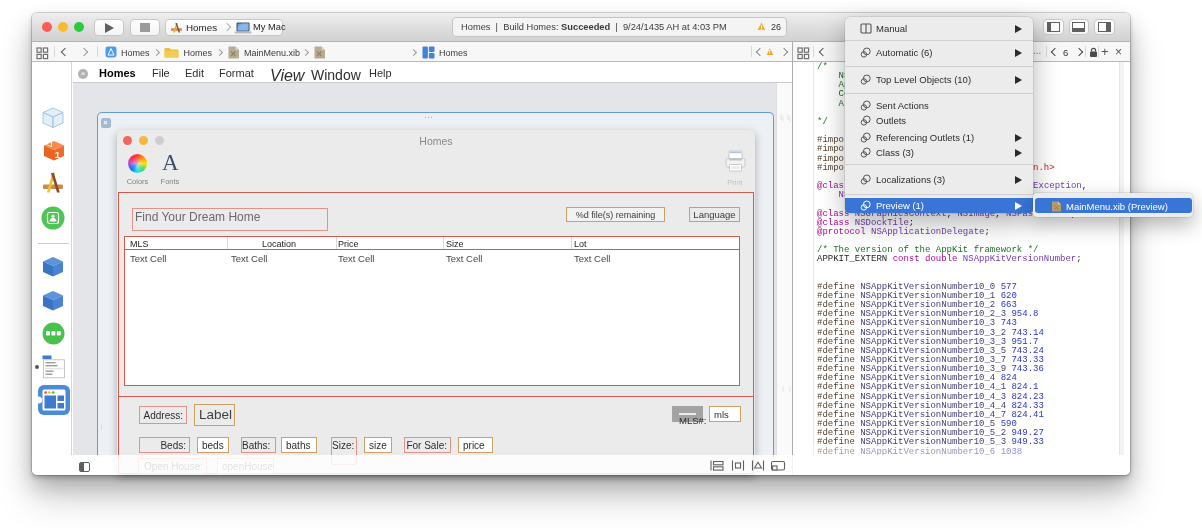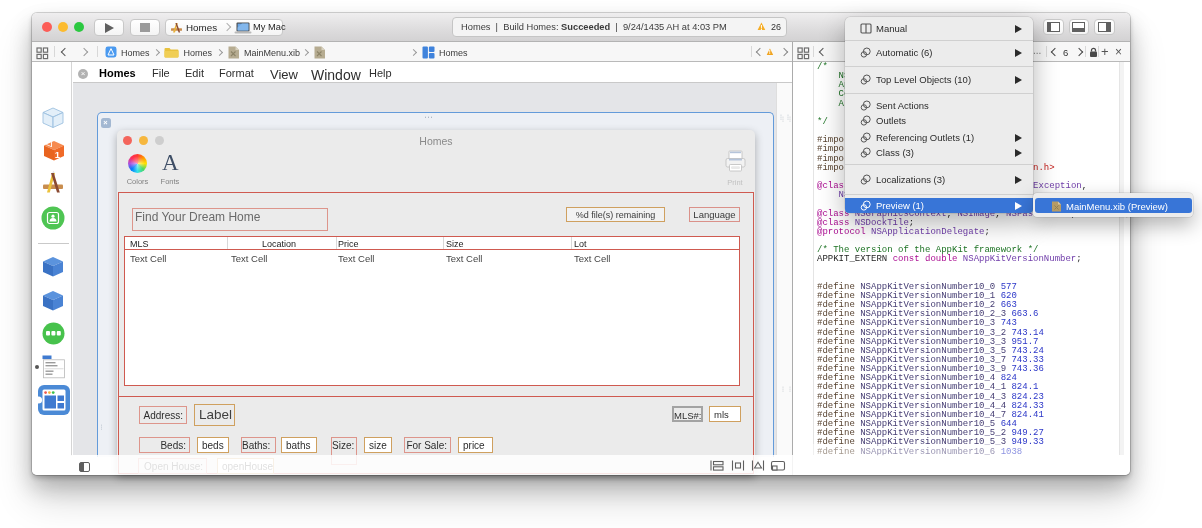--- a/index.html
+++ b/index.html
@@ -223,21 +223,21 @@
   <rect x="24.5" y="19" width="6.5" height="5.5" fill="#3f7ad0"></rect>
   <circle cx="5.5" cy="16" r="3.6" fill="#fff"></circle>
 </svg>
 
 <div class="ab" style="left:73px;top:61.5px;width:718.5px;height:21.5px;background:#fff;border-bottom:1px solid #c9c9c9;"></div>
 <div class="ab" style="left:78px;top:68.5px;width:10px;height:10px;border-radius:50%;background:#b2b2b2;color:#fff;font-size:8px;line-height:10px;text-align:center;">×</div>
 <div class="ab" style="left:99px;top:67px;font-size:11px;color:#000;font-weight:bold;">Homes</div>
 <div class="ab" style="left:152px;top:67px;font-size:11px;color:#2e2e2e;">File</div>
 <div class="ab" style="left:185px;top:67px;font-size:11px;color:#2e2e2e;">Edit</div>
 <div class="ab" style="left:219px;top:67px;font-size:11px;color:#2e2e2e;">Format</div>
-<div class="ab" style="left:270px;top:67px;font-size:13px;color:#2e2e2e;">View</div>
+<div class="ab" style="left:270px;top:67px;font-size:16px;color:#2e2e2e;font-style:italic;">View</div>
 <div class="ab" style="left:311px;top:67px;font-size:14px;color:#2e2e2e;">Window</div>
 <div class="ab" style="left:369px;top:67px;font-size:11px;color:#2e2e2e;">Help</div>
 <div class="ab" style="left:73px;top:83px;width:703px;height:372px;background:#e4e5e8;"></div>
 <div class="ab" style="left:776px;top:83px;width:15.5px;height:372px;background:#fafafa;border-left:1px solid #dedede;"></div>
 <div class="ab" style="left:780px;top:117px;width:8px;height:9px;color:#a0a8b2;font-size:6px;line-height:4px;letter-spacing:1px;">⋮⋮</div>
 <div class="ab" style="left:780px;top:387px;width:8px;height:9px;color:#a0a8b2;font-size:6px;line-height:4px;letter-spacing:1px;">⋮⋮</div>
 
 <div class="ab" style="left:97px;top:112px;width:677px;height:345px;border:1.5px solid #639bda;border-bottom:none;border-radius:5px 5px 0 0;background:#edf0f5;"></div>
 <div class="ab" style="left:100.5px;top:118px;width:10px;height:9.5px;background:#a3b8d2;border-radius:2.5px;color:#fff;font-size:7.5px;line-height:9px;text-align:center;font-weight:bold;">×</div>
 <div class="ab" style="left:424px;top:112px;width:18px;color:#94a1b1;font-size:9px;letter-spacing:1px;">⋯</div>
@@ -283,21 +283,21 @@
 <div class="ab" style="left:446px;top:239px;font-size:9px;color:#1c1c1c;">Size</div>
 <div class="ab" style="left:574px;top:239px;font-size:9px;color:#1c1c1c;">Lot</div>
 <div class="ab" style="left:130px;top:252.5px;font-size:9.5px;color:#454545;">Text Cell</div>
 <div class="ab" style="left:231px;top:252.5px;font-size:9.5px;color:#454545;">Text Cell</div>
 <div class="ab" style="left:338px;top:252.5px;font-size:9.5px;color:#454545;">Text Cell</div>
 <div class="ab" style="left:446px;top:252.5px;font-size:9.5px;color:#454545;">Text Cell</div>
 <div class="ab" style="left:574px;top:252.5px;font-size:9.5px;color:#454545;">Text Cell</div>
 
 <div class="ab" style="left:139px;top:406px;width:48px;height:18px;border:1px solid #dd958b;font-size:10px;color:#2e2e2e;text-align:right;line-height:17px;padding-right:3px;">Address:</div>
 <div class="ab" style="left:194px;top:404px;width:41px;height:22px;border:1px solid #cfa05f;font-size:13.5px;color:#3f3f3f;line-height:20px;padding-left:4px;">Label</div>
-<div class="ab" style="left:672px;top:406px;width:31px;height:16px;border:2px solid #a3a3a3;font-size:9.5px;color:#2e2e2e;text-align:right;line-height:15px;padding-right:2px;">MLS#:</div>
+<div class="ab" style="left:672px;top:406px;width:31px;height:16px;border:7px solid #a3a3a3;font-size:9.5px;color:#2e2e2e;text-align:right;line-height:15px;padding-right:2px;">MLS#:</div>
 <div class="ab" style="left:709px;top:406px;width:32px;height:16px;border:1px solid #cfa05f;background:#fff;font-size:9.5px;color:#2e2e2e;line-height:15px;padding-left:4px;">mls</div>
 
 <div class="ab" style="left:139px;top:437px;width:51px;height:16px;border:1px solid #dd958b;font-size:10px;color:#2e2e2e;text-align:right;line-height:15px;padding-right:3px;">Beds:</div>
 <div class="ab" style="left:197px;top:437px;width:32px;height:16px;border:1px solid #cfa05f;background:#fff;font-size:10px;color:#2e2e2e;line-height:15px;padding-left:4px;">beds</div>
 <div class="ab" style="left:241px;top:437px;width:35px;height:16px;border:1px solid #dd958b;font-size:10px;color:#2e2e2e;text-align:right;line-height:15px;padding-right:9px;">Baths:</div>
 <div class="ab" style="left:281px;top:437px;width:36px;height:16px;border:1px solid #cfa05f;background:#fff;font-size:10px;color:#2e2e2e;line-height:15px;padding-left:4px;">baths</div>
 <div class="ab" style="left:331px;top:437px;width:26px;height:28px;border:1px solid #dd958b;font-size:10px;color:#2e2e2e;text-align:right;line-height:15px;padding-right:3px;">Size:</div>
 <div class="ab" style="left:364px;top:437px;width:28px;height:16px;border:1px solid #cfa05f;background:#fff;font-size:10px;color:#2e2e2e;line-height:15px;padding-left:4px;">size</div>
 <div class="ab" style="left:404px;top:437px;width:47px;height:16px;border:1px solid #dd958b;font-size:10px;color:#2e2e2e;text-align:right;line-height:15px;padding-right:3px;">For Sale:</div>
 <div class="ab" style="left:458px;top:437px;width:35px;height:16px;border:1px solid #cfa05f;background:#fff;font-size:10px;color:#2e2e2e;line-height:15px;padding-left:4px;">price</div>
@@ -327,33 +327,33 @@
 <span class="ck">@class</span> <span class="cc">NSDockTile</span>;
 <span class="ck">@protocol</span> <span class="cc">NSApplicationDelegate</span>;
 
 <span class="cg">/* The version of the AppKit framework */</span>
 APPKIT_EXTERN <span class="ck">const double</span> <span class="cc">NSAppKitVersionNumber</span>;
 
 
 <span class="cp">#define</span> <span class="cd">NSAppKitVersionNumber10_0</span> <span class="cn">577</span>
 <span class="cp">#define</span> <span class="cd">NSAppKitVersionNumber10_1</span> <span class="cn">620</span>
 <span class="cp">#define</span> <span class="cd">NSAppKitVersionNumber10_2</span> <span class="cn">663</span>
-<span class="cp">#define</span> <span class="cd">NSAppKitVersionNumber10_2_3</span> <span class="cn">663.6</span>
+<span class="cp">#define</span> <span class="cd">NSAppKitVersionNumber10_2_3</span> <span class="cn">954.8</span>
 <span class="cp">#define</span> <span class="cd">NSAppKitVersionNumber10_3</span> <span class="cn">743</span>
 <span class="cp">#define</span> <span class="cd">NSAppKitVersionNumber10_3_2</span> <span class="cn">743.14</span>
 <span class="cp">#define</span> <span class="cd">NSAppKitVersionNumber10_3_3</span> <span class="cn">951.7</span>
 <span class="cp">#define</span> <span class="cd">NSAppKitVersionNumber10_3_5</span> <span class="cn">743.24</span>
 <span class="cp">#define</span> <span class="cd">NSAppKitVersionNumber10_3_7</span> <span class="cn">743.33</span>
 <span class="cp">#define</span> <span class="cd">NSAppKitVersionNumber10_3_9</span> <span class="cn">743.36</span>
 <span class="cp">#define</span> <span class="cd">NSAppKitVersionNumber10_4</span> <span class="cn">824</span>
 <span class="cp">#define</span> <span class="cd">NSAppKitVersionNumber10_4_1</span> <span class="cn">824.1</span>
 <span class="cp">#define</span> <span class="cd">NSAppKitVersionNumber10_4_3</span> <span class="cn">824.23</span>
 <span class="cp">#define</span> <span class="cd">NSAppKitVersionNumber10_4_4</span> <span class="cn">824.33</span>
 <span class="cp">#define</span> <span class="cd">NSAppKitVersionNumber10_4_7</span> <span class="cn">824.41</span>
-<span class="cp">#define</span> <span class="cd">NSAppKitVersionNumber10_5</span> <span class="cn">644</span>
+<span class="cp">#define</span> <span class="cd">NSAppKitVersionNumber10_5</span> <span class="cn">590</span>
 <span class="cp">#define</span> <span class="cd">NSAppKitVersionNumber10_5_2</span> <span class="cn">949.27</span>
 <span class="cp">#define</span> <span class="cd">NSAppKitVersionNumber10_5_3</span> <span class="cn">949.33</span>
 <span class="cp">#define</span> <span class="cd">NSAppKitVersionNumber10_6</span> <span class="cn">1038</span></pre>
 <div class="ab" style="left:793px;top:444px;width:326px;height:11px;background:rgba(255,255,255,0.45);"></div>
 
 <div class="ab" style="left:32px;top:455px;width:1098px;height:20px;background:rgba(255,255,255,0.85);border-radius:0 0 5px 5px;"></div>
 <div class="ab" style="left:79px;top:462px;width:11px;height:10px;border:1px solid #5f5f5f;border-radius:2px;background:#fff;"></div>
 <div class="ab" style="left:80px;top:463px;width:3.5px;height:8px;background:#5f5f5f;"></div>
 <svg class="ab" style="left:708px;top:459px;" width="80" height="13" viewBox="0 0 80 13">
   <g fill="none" stroke="#5f5f5f" stroke-width="1.1">

